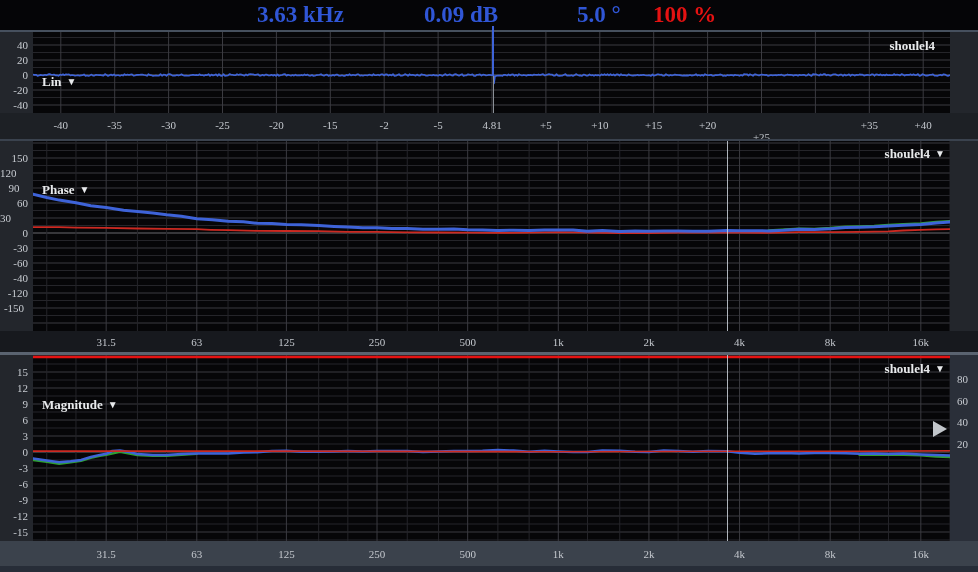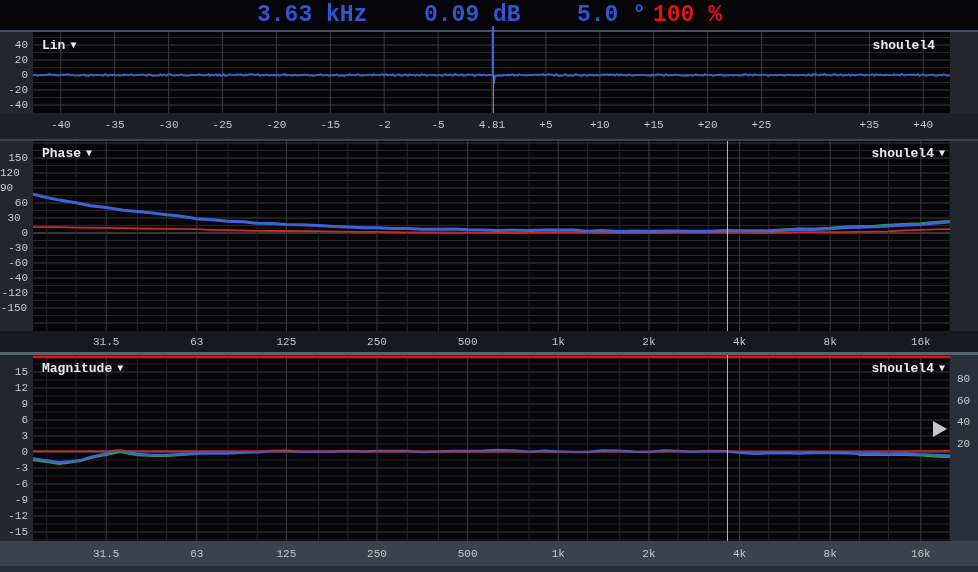--- a/index.html
+++ b/index.html
@@ -1,23 +1,23 @@
 <!DOCTYPE html>
 <html><head>
 <meta charset="utf-8">
 <style>
   html,body{margin:0;padding:0;background:#000;}
   .app{position:relative;width:978px;height:572px;background:#737373;overflow:hidden;
-       font-family:Liberation Mono, monospace;-webkit-font-smoothing:antialiased;}
+       font-family:Liberation Serif, serif;-webkit-font-smoothing:antialiased;}
   .abs{position:absolute;}
   .hdr-val{position:absolute;top:2px;font-size:23px;font-weight:bold;letter-spacing:0px;white-space:pre;}
   .sep{position:absolute;left:0;width:978px;}
   .gutter{position:absolute;background:#23262c;}
   .plot{position:absolute;left:33px;width:917px;background:#060608;}
-  .menu-label{position:absolute;color:#e8eaec;font-size:13px;font-weight:bold;white-space:nowrap;}
+  .menu-label{position:absolute;color:#e8eaec;font-size:13px;font-weight:bold;white-space:nowrap;margin-top:36px;}
   .menu-label .arrow{font-size:10px;margin-left:5px;vertical-align:1px;}
   .trace-label{position:absolute;color:#e8eaec;font-size:13px;font-weight:bold;text-align:right;white-space:nowrap;}
   .trace-label .arrow{font-size:10px;margin-left:5px;vertical-align:1px;}
   .ytick{position:absolute;color:#c7cbd1;font-size:11px;line-height:14px;}
   .xtick{position:absolute;color:#c3c7cd;font-size:11px;line-height:13px;transform:translateX(-50%);white-space:nowrap;}
   .axis-strip{position:absolute;left:0;width:978px;}
   svg{position:absolute;display:block;}
   .cursor-v{position:absolute;width:1px;}
   .coh-thresh{position:absolute;width:0;height:0;border-top:8px solid transparent;
               border-bottom:8px solid transparent;border-left:14px solid #c2c6cb;}
@@ -89,37 +89,37 @@
       <div class="xtick" style="left: 222.5px; top: 6px;">-25</div>
       <div class="xtick" style="left: 276.4px; top: 6px;">-20</div>
       <div class="xtick" style="left: 330.3px; top: 6px;">-15</div>
       <div class="xtick" style="left: 384.2px; top: 6px;">-2</div>
       <div class="xtick" style="left: 438.1px; top: 6px;">-5</div>
       <div class="xtick" style="left: 492px; top: 6px;">4.81</div>
       <div class="xtick" style="left: 545.9px; top: 6px;">+5</div>
       <div class="xtick" style="left: 599.8px; top: 6px;">+10</div>
       <div class="xtick" style="left: 653.7px; top: 6px;">+15</div>
       <div class="xtick" style="left: 707.6px; top: 6px;">+20</div>
-      <div class="xtick" style="left: 761.5px; top: 6px; text-align: right;">+25</div>
+      <div class="xtick" style="left: 761.5px; top: 18px; text-align: right;">+25</div>
       <div class="xtick" style="left: 815.4px; top: 6px; margin-top: 48px;">+30</div>
       <div class="xtick" style="left: 869.3px; top: 6px;">+35</div>
       <div class="xtick" style="left: 923.2px; top: 6px;">+40</div>
     </div>
 
   <div class="abs" style="left:492px;top:26px;width:2px;height:50px;background:#3e63d8;"></div>
   <div class="cursor-v" style="left:493px;top:76px;height:37px;background:#8a8f96;"></div>
 
   <div class="sep" style="top:139px;height:2px;background:#3a424e;"></div>
 
   <div class="gutter" style="left:0;top:141px;width:33px;height:190px;" id="phYTicks">
       <div class="ytick" style="left: 0px; top: 10px; width: 28px; text-align: right;">150</div>
       <div class="ytick" style="left: 0px; top: 25px; width: 28px; ">120</div>
-      <div class="ytick" style="left: 0px; top: 40px; width: 28px; text-align: left;">90</div>
+      <div class="ytick" style="left: 0px; top: 40px; width: 28px; text-align: center;">90</div>
       <div class="ytick" style="left: 0px; top: 55px; width: 28px; text-align: right;">60</div>
-      <div class="ytick" style="left: 0px; top: 70px; width: 28px; text-align: center;">30</div>
+      <div class="ytick" style="left: 0px; top: 70px; width: 28px; text-align: left;">30</div>
       <div class="ytick" style="left: 0px; top: 85px; width: 28px; text-align: right;">0</div>
       <div class="ytick" style="left: 0px; top: 100px; width: 28px; text-align: right;">-30</div>
       <div class="ytick" style="left: 0px; top: 115px; width: 28px; text-align: right;">-60</div>
       <div class="ytick" style="left: 0px; top: 130px; width: 28px; text-align: right;">-40</div>
       <div class="ytick" style="left: 0px; top: 145px; width: 28px; text-align: right;">-120</div>
       <div class="ytick" style="left: 0px; top: 160px; width: 28px; text-align: center;">-150</div>
     </div>
   <div class="plot" style="top:141px;height:190px;" id="phPlot">
       <svg width="917" height="190" style="left: 0px; top: 0px;">
         <line x1="0" y1="182" x2="917" y2="182" stroke="#3b3b41" stroke-width="1"></line>

